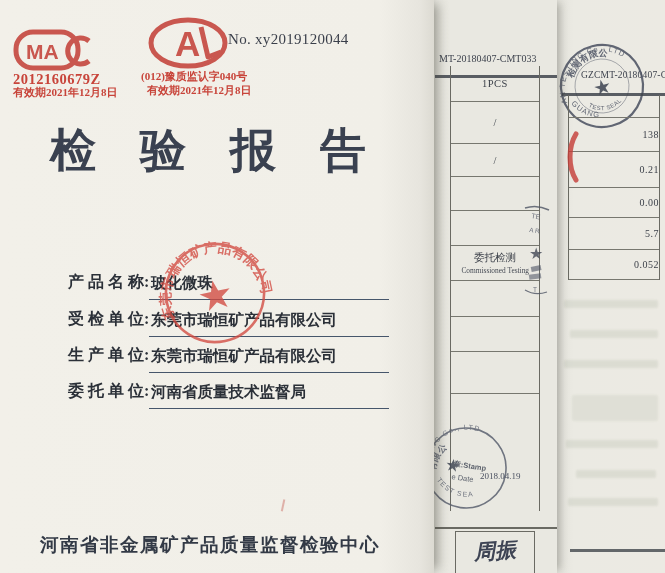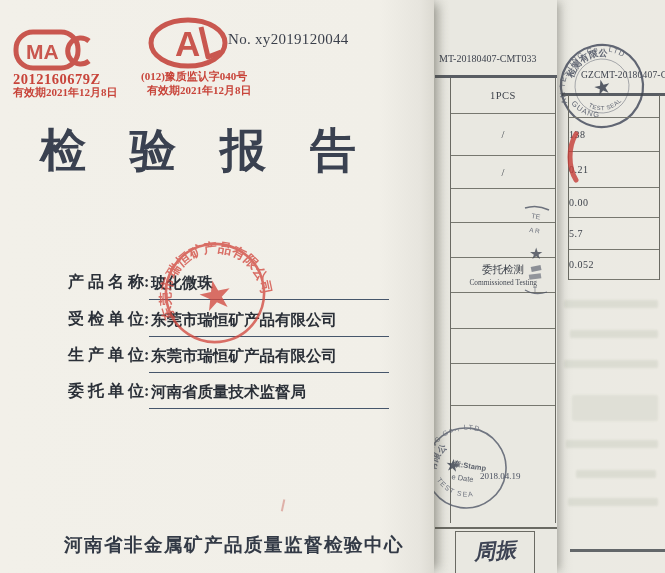--- a/index.html
+++ b/index.html
@@ -6,59 +6,59 @@
   html,body { width:665px; height:573px; }
   body { font-family:"Liberation Serif","DejaVu Serif",serif; background:#e6e4dd; position:relative; overflow:hidden; }
   .abs { position:absolute; }
 
   
   #page3 { left:548px; top:0; width:117px; height:573px; overflow:hidden;
            background:linear-gradient(90deg,#d2d1ca 0px,#e4e3dc 10px,#ebeae3 26px,#eceae3 100%); }
   #page3 .code { left:33px; top:70px; font-size:9.5px; color:#3e434e; white-space:nowrap; letter-spacing:.2px; }
   #page3 .heavyline { left:14px; right:0; top:93px; height:2.5px; background:#3f444c; opacity:.85; }
   #p3table { left:20px; top:95px; width:92px; border-left:1px solid #6a6a63; border-right:1px solid #6a6a63; }
-  #p3table .row { border-bottom:1px solid #77776f; display:flex; align-items:center; justify-content:flex-start;
+  #p3table .row { border-bottom:1px solid #77776f; display:flex; align-items:center; justify-content:flex-end;
                   font-size:10px; color:#3a3f48; letter-spacing:.5px; }
   .crescent-red { stroke:#c43b36; stroke-width:5; fill:none; stroke-linecap:round; opacity:.8; }
   .ghost { background:rgba(141,152,128,.17); border-radius:2px; filter:blur(1px); }
   #page3 .bottomline { left:22px; top:549px; width:95px; height:3px; background:#4b5055; opacity:.85; }
 
   
   #page2 { left:425px; top:0; width:132px; height:573px; overflow:hidden;
            background:linear-gradient(90deg,#d6d5ce 0px,#e6e5de 12px,#e9e8e1 24px,#e9e8e1 100%);
            box-shadow:6px 0 8px -3px rgba(70,70,60,.35); }
   #page2 .code { left:14px; top:53px; width:116px; font-size:10px; color:#3e434e; white-space:nowrap; overflow:hidden; }
   #page2 .heavyline { left:10px; right:0; top:75px; height:2.5px; background:#3f444c; opacity:.85; }
-  #p2table { left:25px; top:78px; width:106px; border-left:1px solid #6a6a63; border-right:1px solid #6a6a63;text-align:right; }
+  #p2table { left:25px; top:66px; width:90px; border-left:1px solid #6a6a63; border-right:1px solid #6a6a63;text-align:right; }
   #p2table .row { border-bottom:1px solid #77776f; display:flex; flex-direction:column; align-items:center; justify-content:center;
                   font-size:10.5px; color:#3a3f48; position:relative; }
   #p2table .en { font-size:9px; white-space:nowrap; transform:scaleX(.82); color:#454a54; }
   #page2 .longline { left:10px; right:0; top:527px; height:1.5px; background:#6a6a63; }
   #sigbox { left:30px; top:531px; width:80px; height:45px; border:1.2px solid #6a6a63;
             display:flex; align-items:flex-start; justify-content:center; }
   #sigbox .sig { font-size:21px; font-style:italic; font-weight:bold; color:#3e4454; transform:rotate(-4deg); margin-top:5px; }
   #page2 .datefrag { left:55px; top:471px; font-size:9px; color:#4a5060; white-space:nowrap; }
 
   
   #page1 { left:0; top:0; width:434px; height:573px; overflow:hidden;
            background:linear-gradient(90deg,#f2f0e9 0px,#f1efe8 380px,#e7e5de 420px,#dcdad2 434px);
            box-shadow:8px 0 10px -4px rgba(70,70,60,.45); }
   .redtxt { color:#c8443a; font-weight:bold; }
   #cma-num  { left:13px; top:71px; font-size:14.5px; letter-spacing:.5px; }
   #cma-val  { left:13px; top:85px; font-size:11px; }
   #cal-line { left:141px; top:69px; font-size:11px; }
   #cal-val  { left:147px; top:83px; font-size:11px; }
   #report-no { left:228px; top:31px; font-size:15px; color:#3a3f4a; letter-spacing:.3px; }
-  #title { left:40px; top:120px; font-size:46px; font-weight:600; color:#3a4150; letter-spacing:44px; white-space:nowrap; }
+  #title { left:50px; top:120px; font-size:46px; font-weight:600; color:#3a4150; letter-spacing:44px; white-space:nowrap; }
   .field { left:68px; width:322px; height:30px; }
   .field .lbl { position:absolute; left:0; top:0; font-size:16px; font-weight:bold; color:#2b3038; white-space:pre; }
   .field .val { position:absolute; left:83px; top:1px; font-size:15.5px; font-weight:bold; color:#2b3038; white-space:nowrap; }
   .field .uline { position:absolute; left:81px; width:240px; top:27px; height:0; border-top:1.3px solid #46566b; }
   #footer { left:40px; top:532px; width:330px; text-align:center; font-size:18.5px; font-weight:bold;
-            color:#333a46; letter-spacing:1.5px; white-space:nowrap;margin-left:24px; }
+            color:#333a46; letter-spacing:1.5px; white-space:nowrap; }
   #redmark { left:282px; top:500px; width:8px; height:12px; border-left:2px solid #c8645c; transform:rotate(12deg); opacity:.45; }
 
   svg text { font-family:"Liberation Sans","DejaVu Sans",sans-serif; }
 </style>
 </head>
 <body>
 
 <div id="page3" class="abs">
   <div class="code abs">GZCMT-20180407-CM</div>
 

